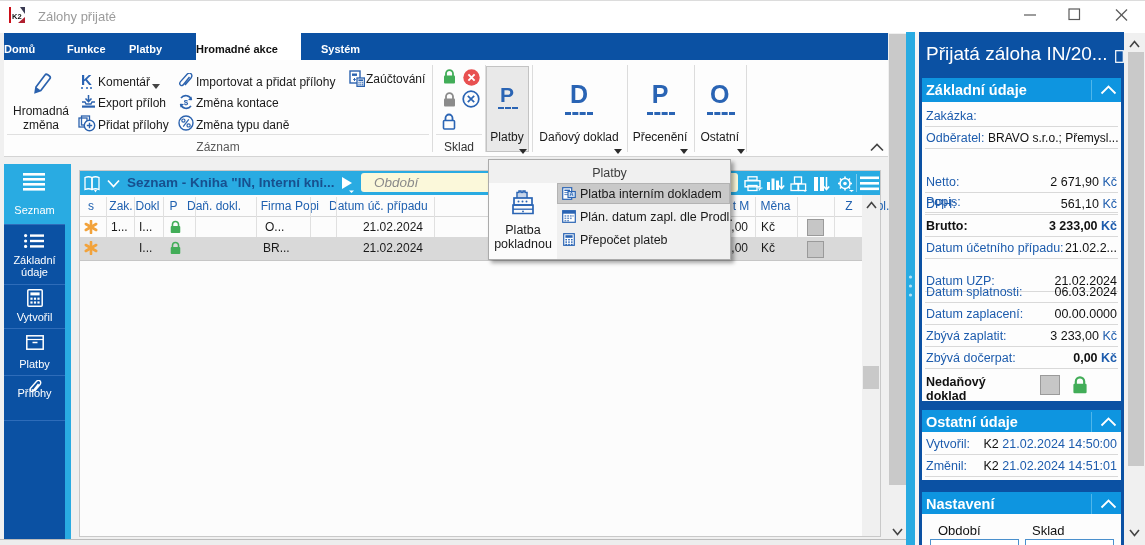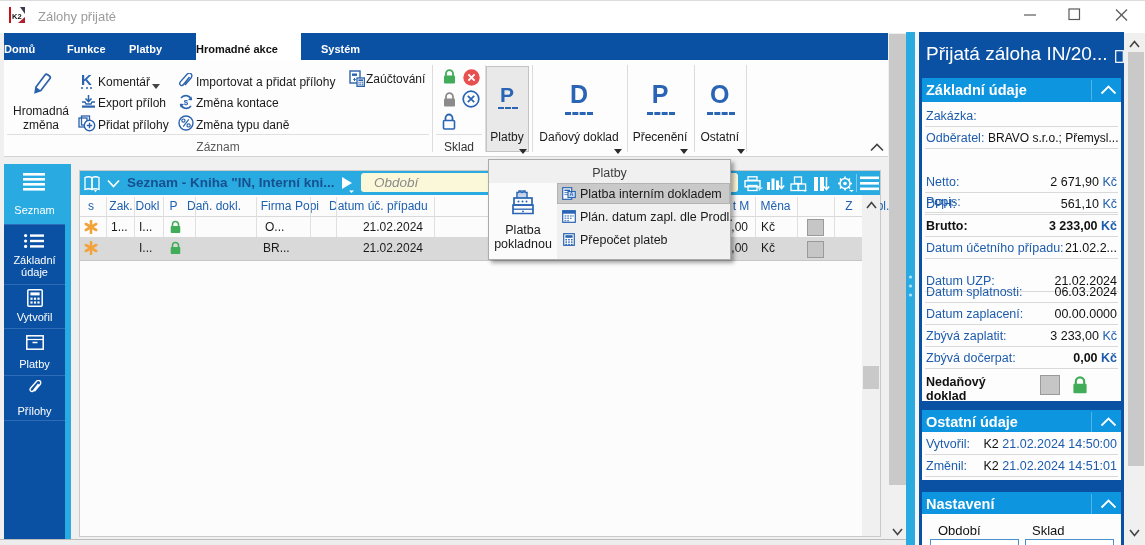--- a/index.html
+++ b/index.html
@@ -248,21 +248,21 @@
   <svg class="abs" style="left:22px; top:171px;" width="18" height="15" viewBox="0 0 18 15">
     <rect x="0.8" y="0.8" width="16.4" height="13.4" fill="none" stroke="#fff" stroke-width="1.5"></rect>
     <path d="M0.8 4.5 L17.2 4.5" stroke="#fff" stroke-width="1.2"></path>
     <path d="M6.5 7.5 L11.5 7.5" stroke="#fff" stroke-width="1.5"></path>
   </svg>
   <div class="sbitem" style="top:194px;">Platby</div>
   <div class="sbsep" style="top:211px;"></div>
   <svg class="abs" style="left:24px; top:216px;" width="14" height="17" viewBox="0 0 14 17">
     <path d="M10.5 4 L5.5 10.5 Q4.2 12.3 2.7 11 Q1.3 9.6 2.7 8 L8.6 1.2 Q10.7 -0.7 12.2 1.2 Q13.4 2.9 11.9 4.7 L6.4 11.2" fill="none" stroke="#fff" stroke-width="1.4"></path>
   </svg>
-  <div class="sbitem" style="top:241px;">Přílohy</div>
+  <div class="sbitem" style="top:223px;">Přílohy</div>
   <div class="sbsep" style="top:256px;"></div>
 </div>
 <div id="cyanstripe" class="abs"></div>
 
 <div id="pane" class="abs">
   <div id="ltoolbar">
     <svg class="abs" style="left:4px; top:5px;" width="17" height="18" viewBox="0 0 17 18">
       <path d="M1 1.5 Q4.5 0 8 1.5 L8 13.5 Q4.5 12 1 13.5 Z" fill="none" stroke="#fff" stroke-width="1.3"></path>
       <path d="M15 1.5 Q11.5 0 8 1.5 L8 13.5 Q11.5 12 15 13.5 Z" fill="none" stroke="#fff" stroke-width="1.3"></path>
       <path d="M10 14 L13 14 L11.5 16.5 Z" fill="#fff"></path>

